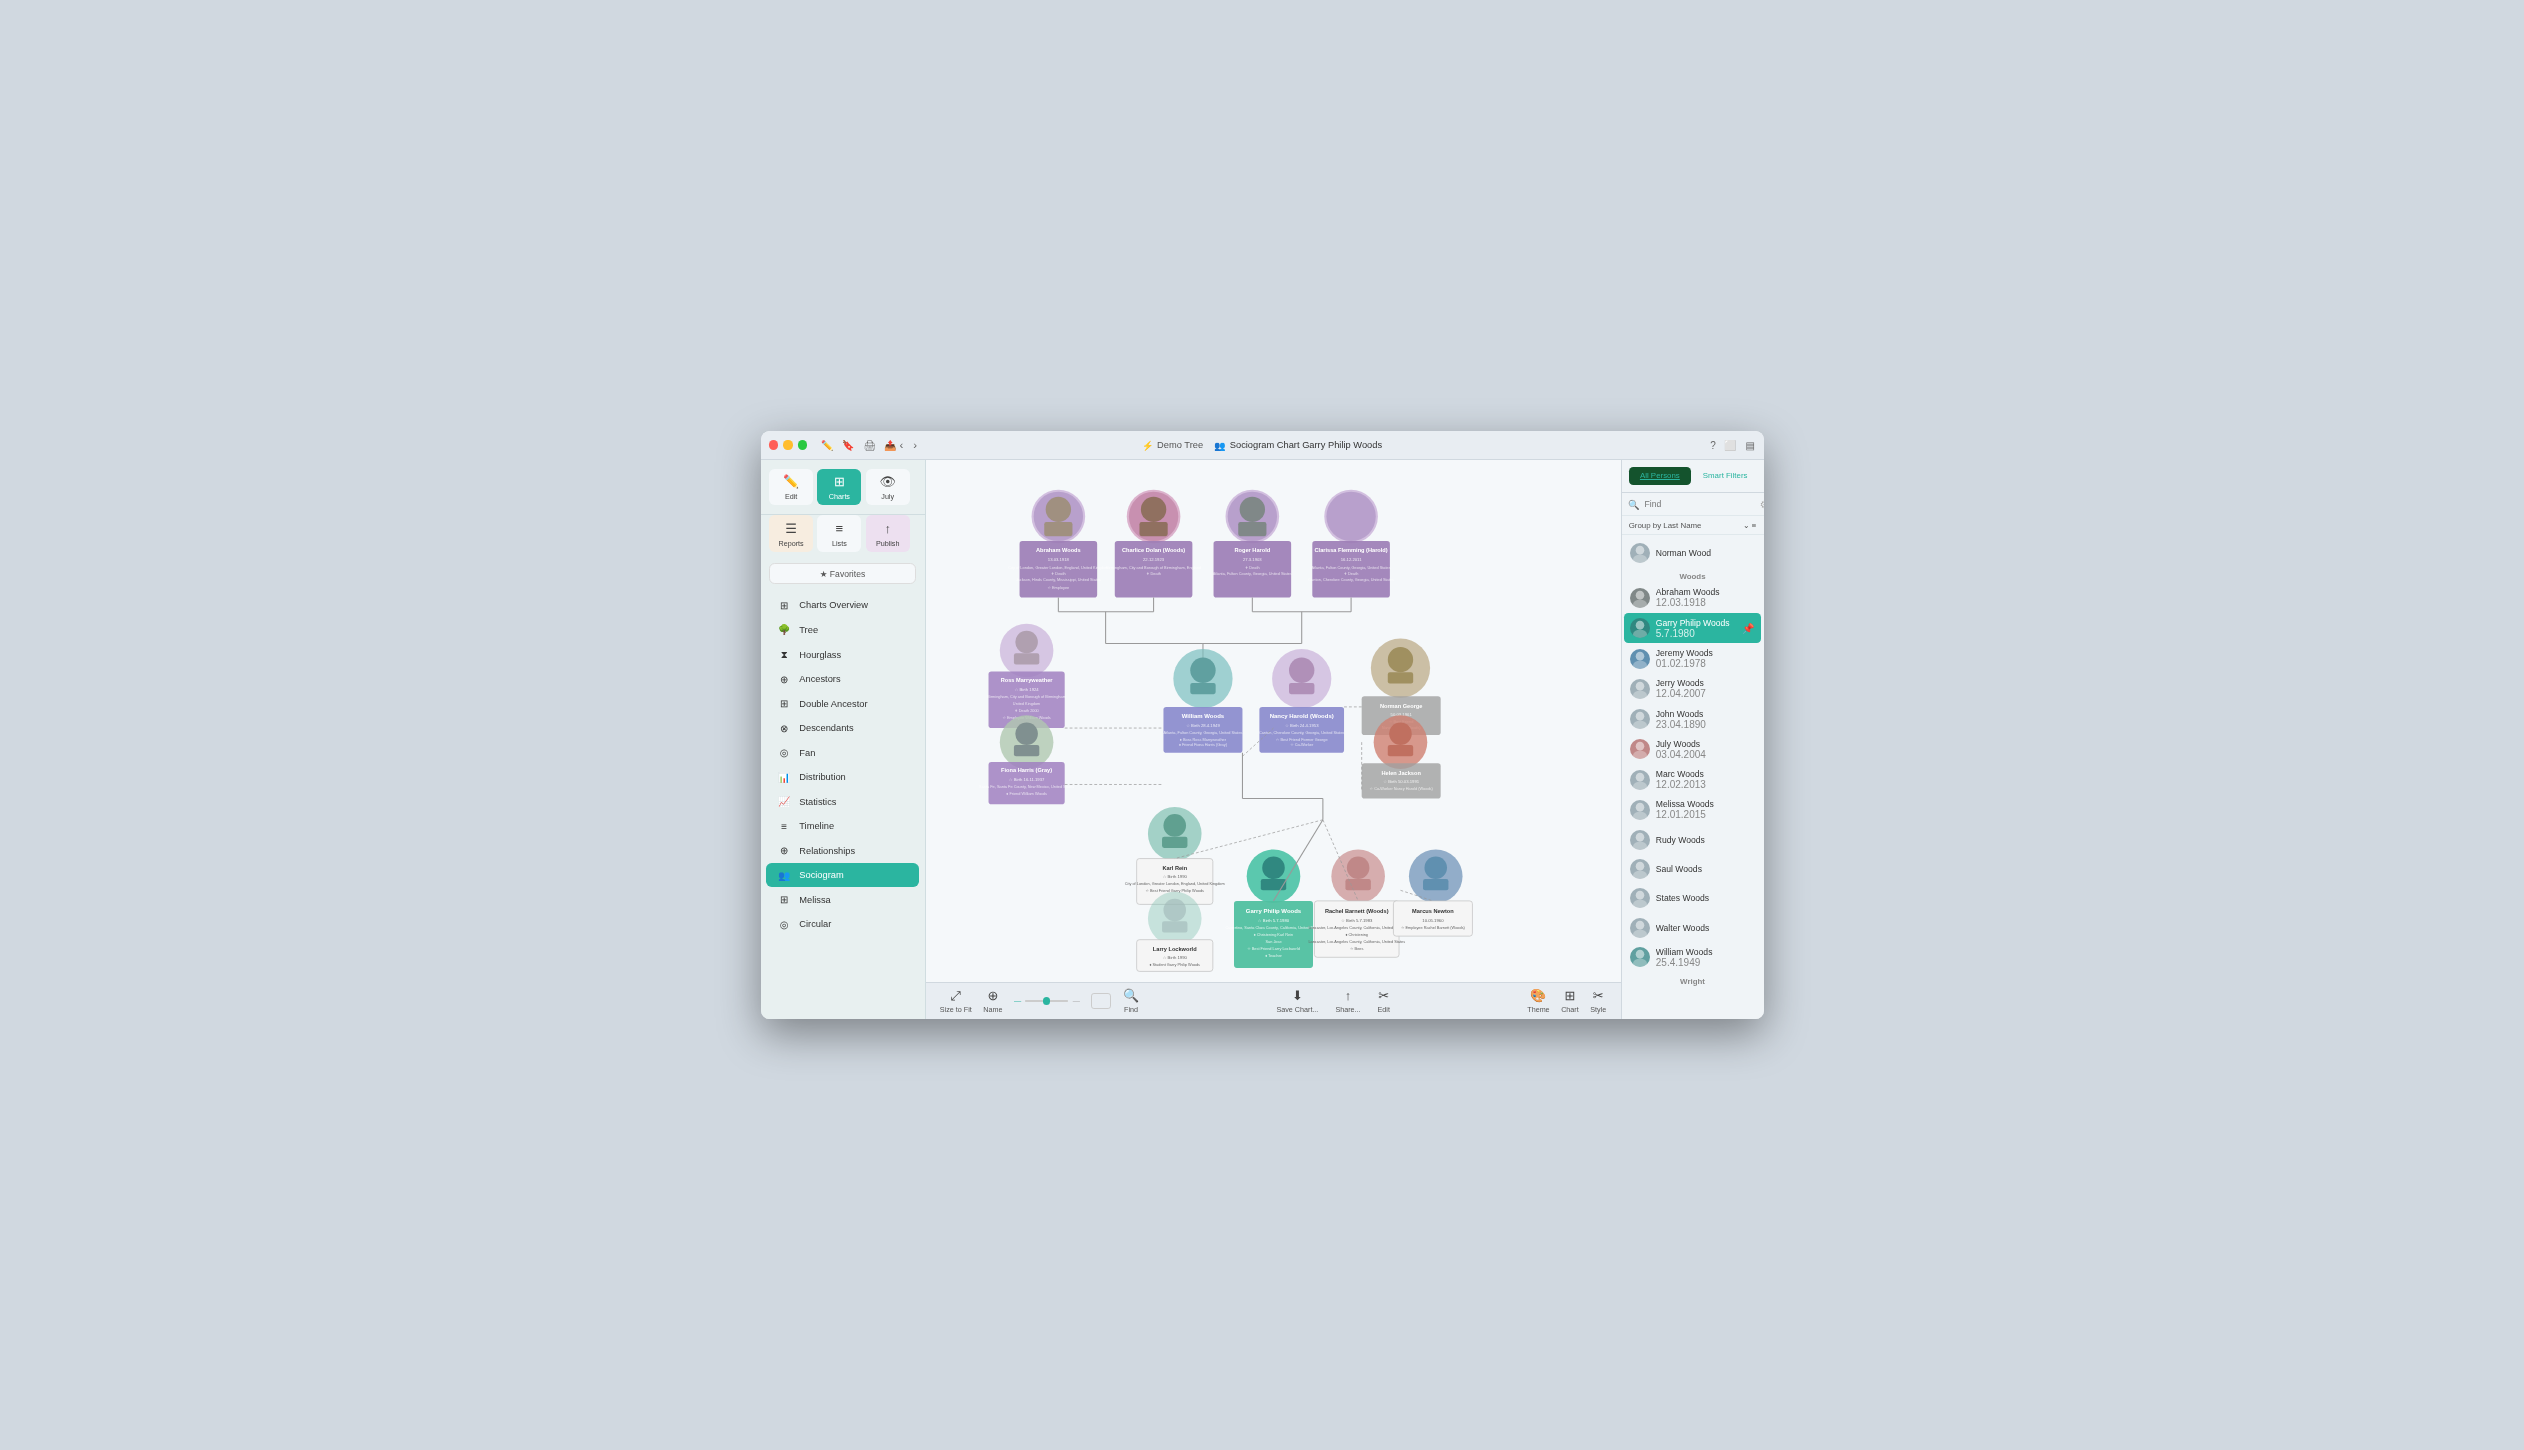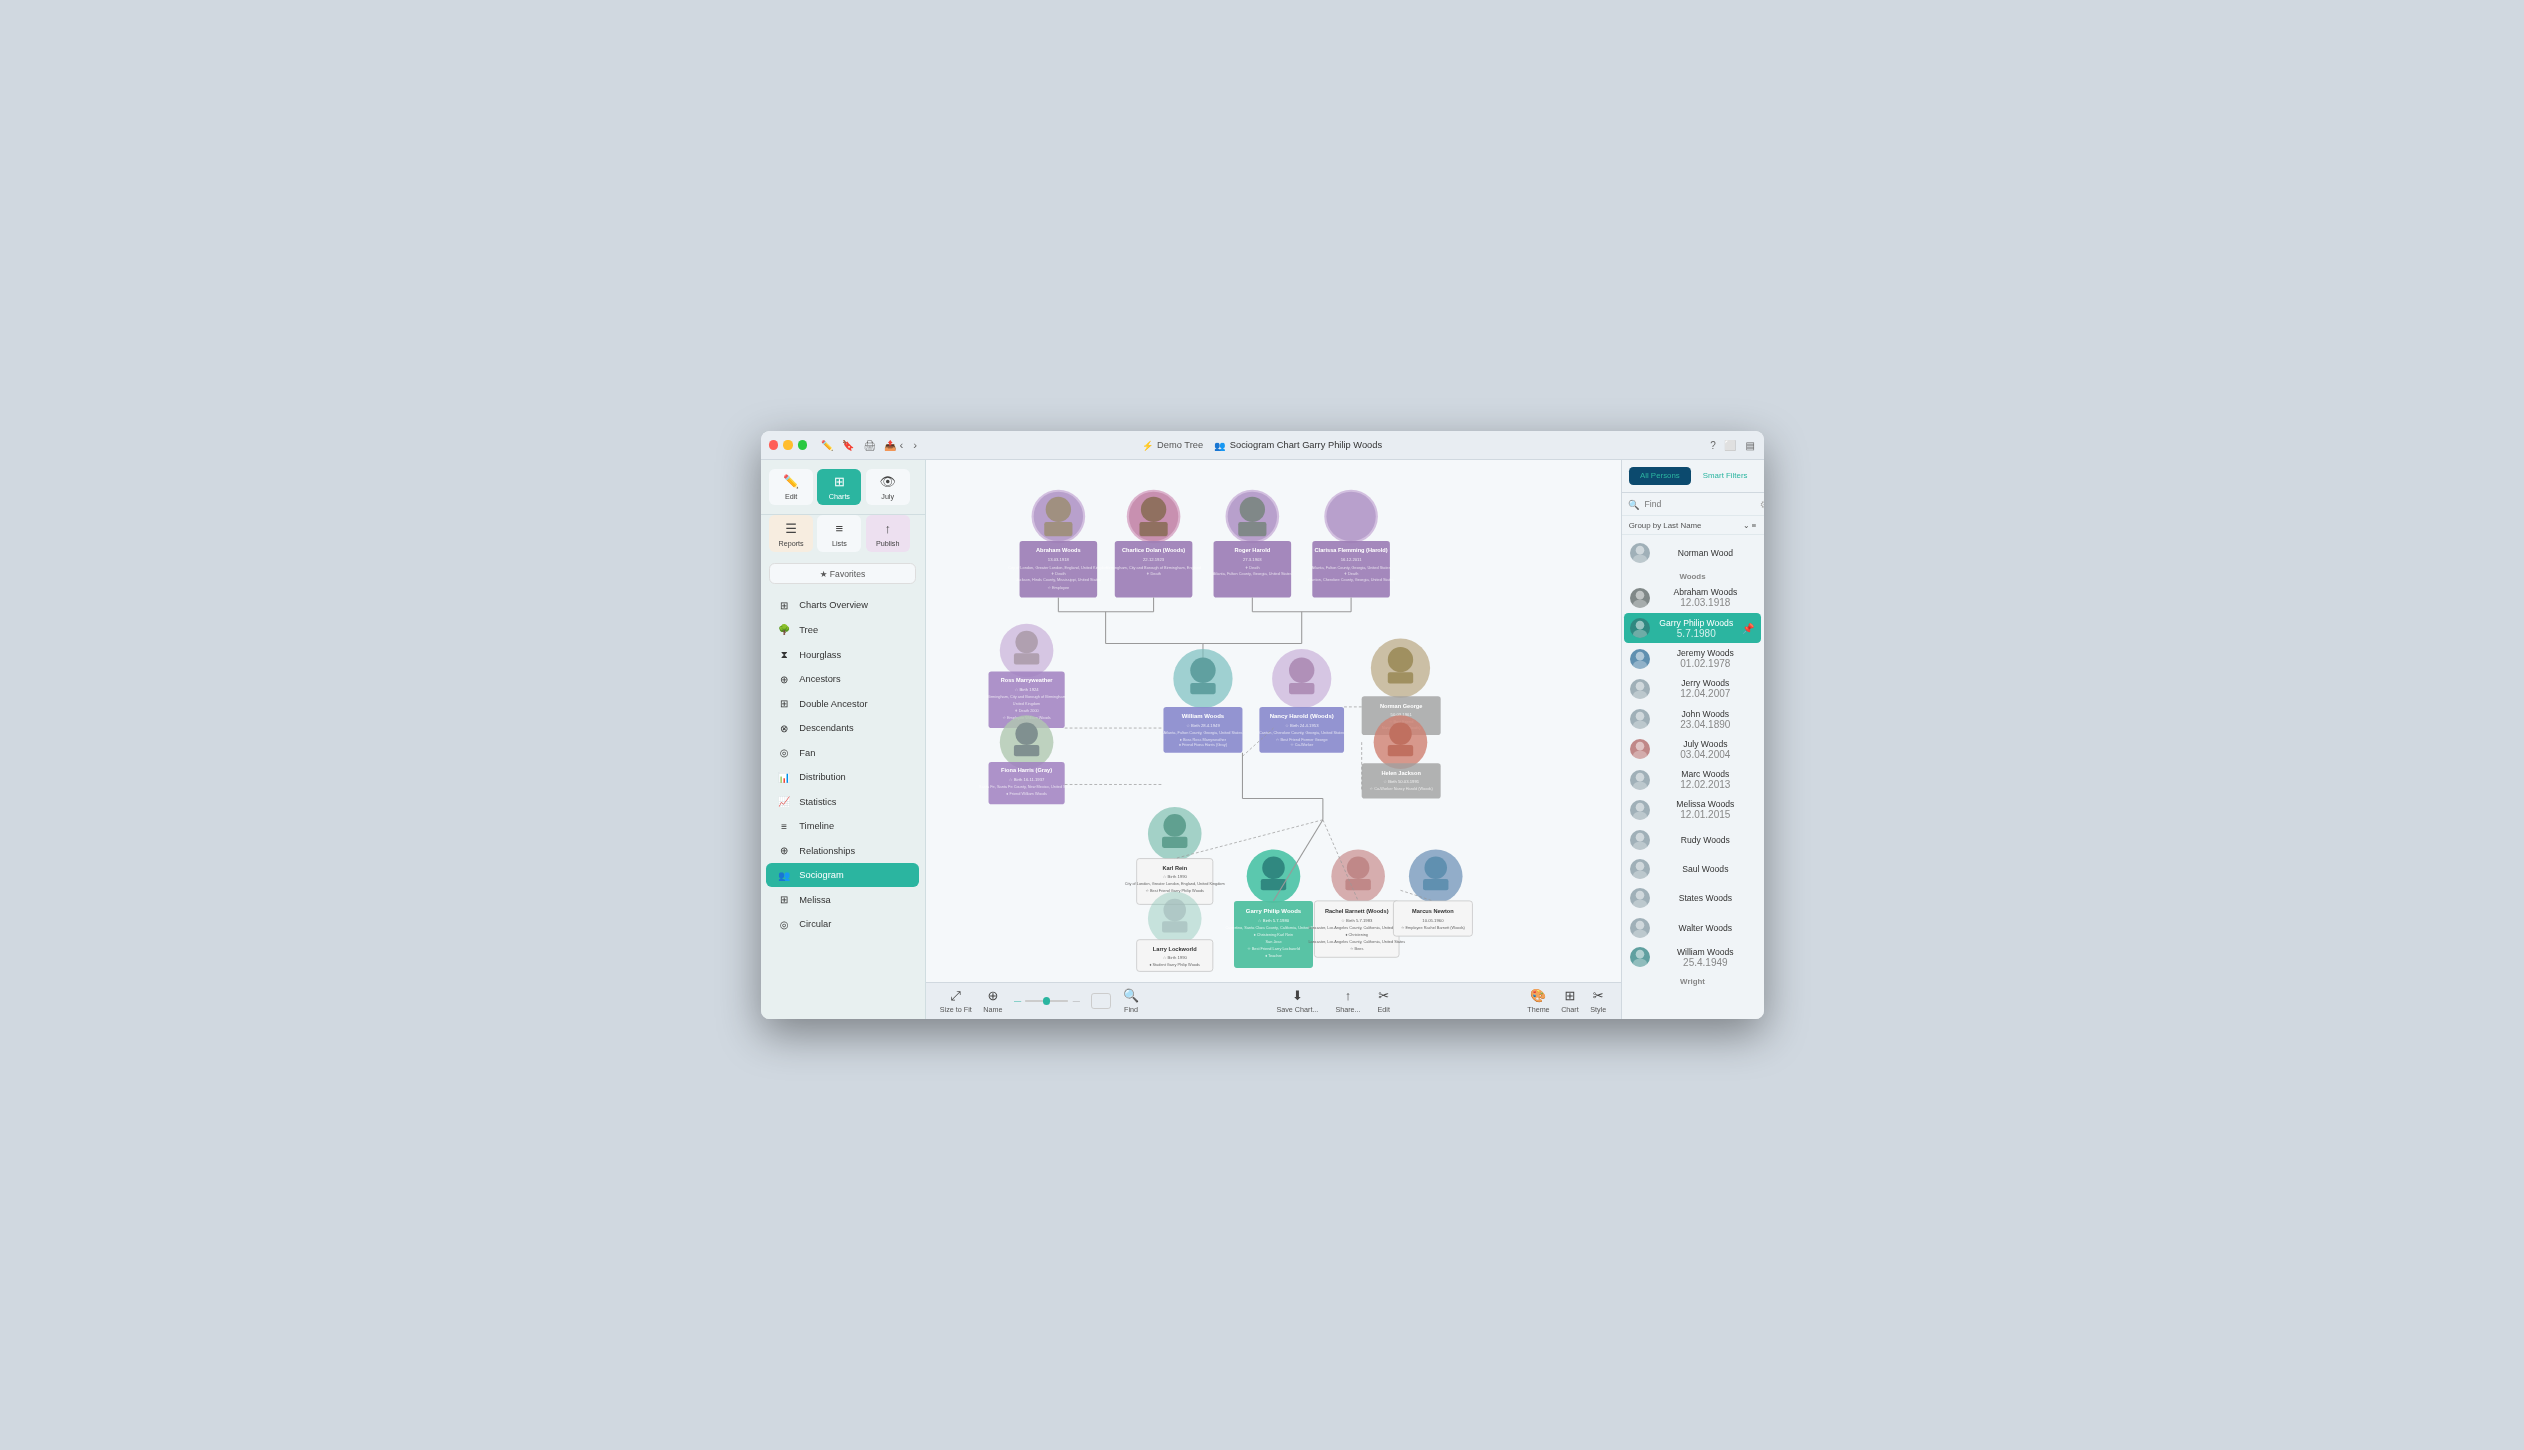--- a/index.html
+++ b/index.html
@@ -264,22 +264,23 @@
     .filter-btn {
       flex: 1;
       padding: 4.3px 5.7px;
       border: none;
       border-radius: 4.3px;
       font-size: 7.9px;
       cursor: pointer;
       font-weight: 500;
     }
     .filter-btn.active {
-      background: #0c4a6e;
+      background: #14532d;
       color: #2bb5a0;
+      text-decoration: underline;
     }
     .filter-btn.inactive {
       background: none;
       color: #2bb5a0;
     }
     .search-bar {
       display: flex;
       align-items: center;
       padding: 5.7px 7.2px;
       border-bottom: 0.7px solid #e0e8ec;
@@ -332,21 +333,21 @@
       border-radius: 50%;
       background: #b0c4cc;
       flex-shrink: 0;
       overflow: hidden;
       display: flex;
       align-items: center;
       justify-content: center;
       font-size: 7.2px;
       color: white;
     }
-    .person-info { flex: 1; min-width: 0; text-align: center; }
+    .person-info { flex: 1; min-width: 0; }
     .person-name {
       font-size: 8.6px;
       font-weight: 500;
       color: #333;
       white-space: nowrap;
       overflow: hidden;
       text-overflow: ellipsis;
     }
     .person-item.active .person-name { color: white; }
     .person-date {

